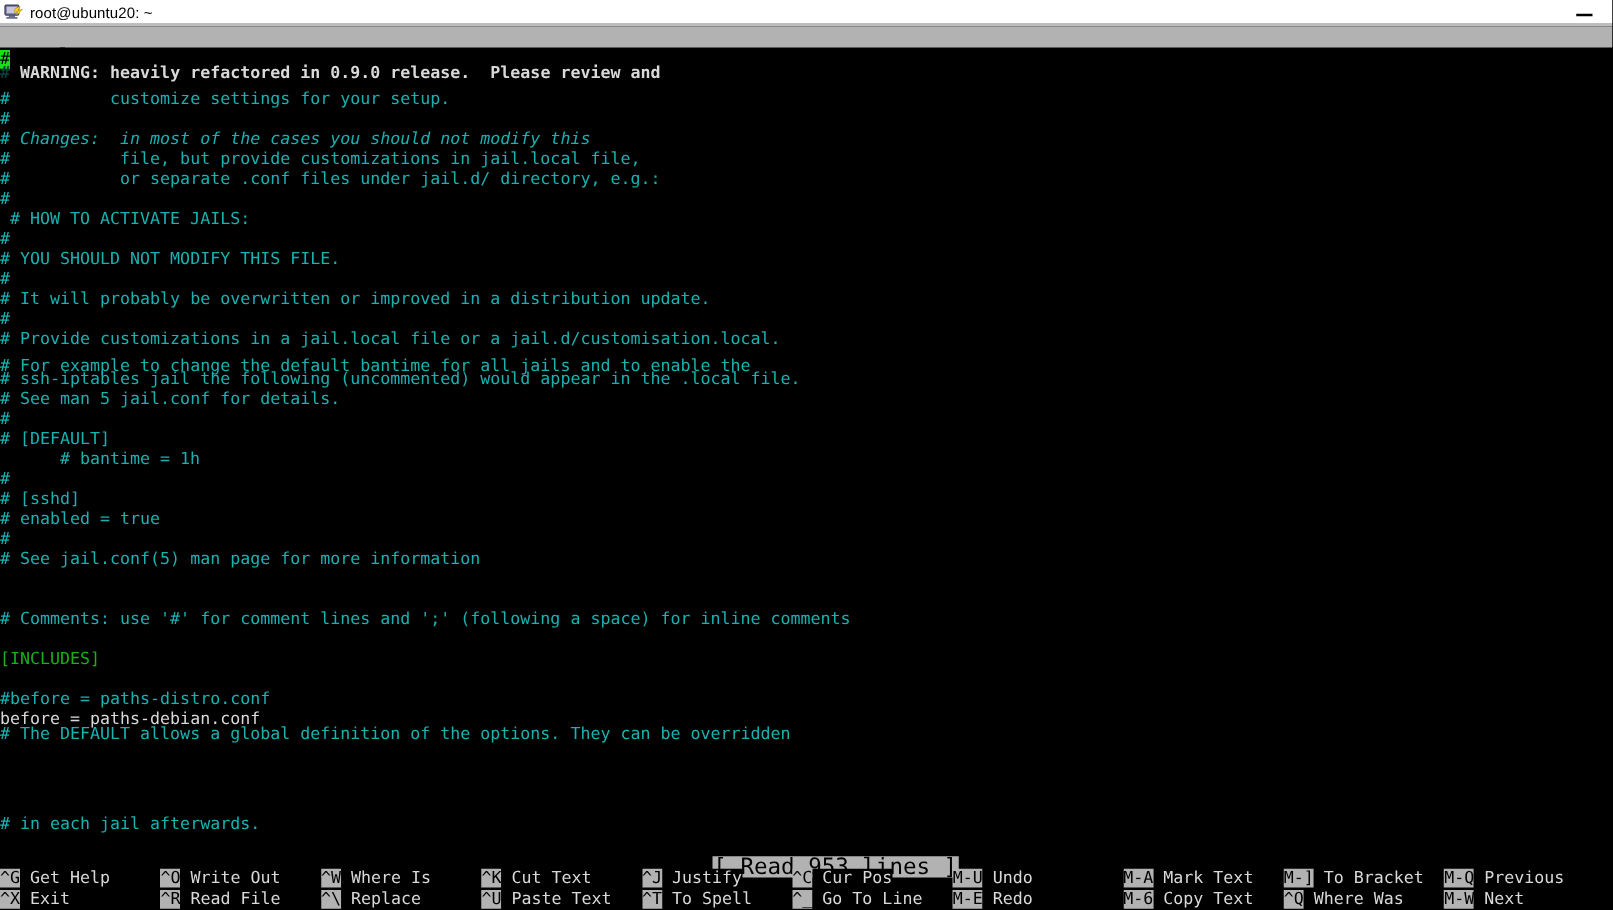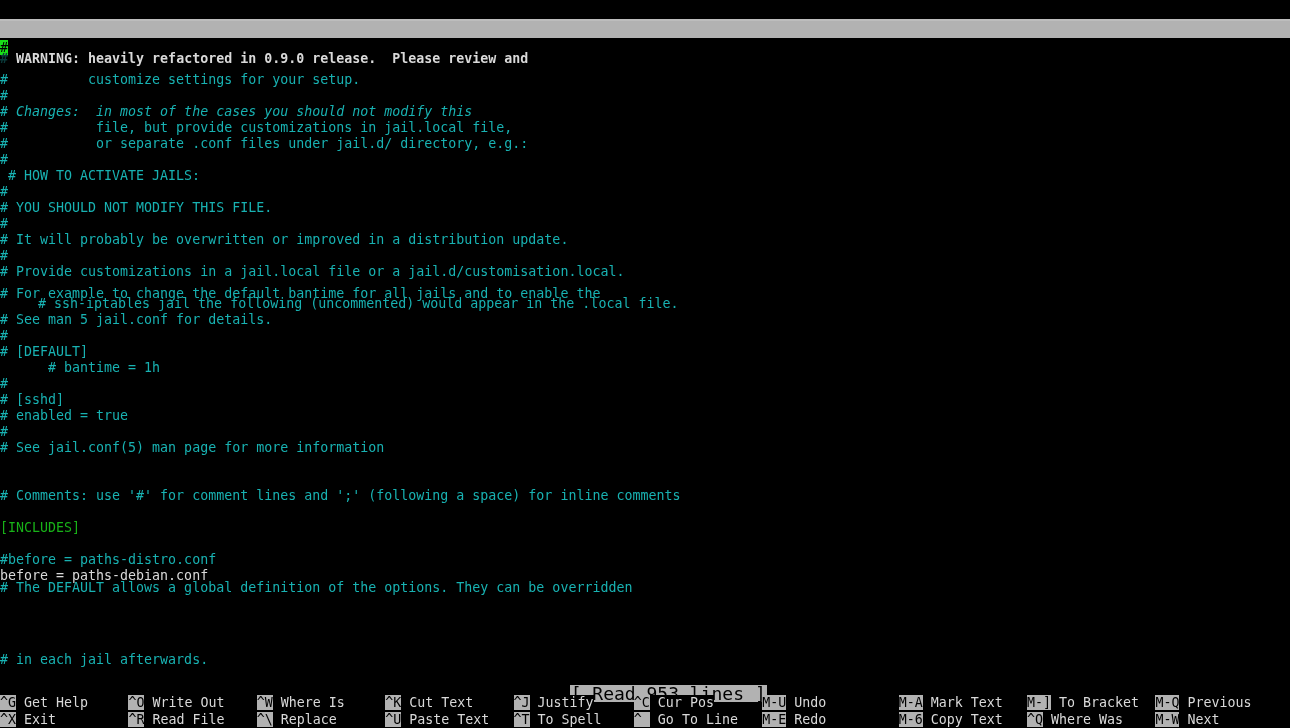--- a/index.html
+++ b/index.html
@@ -144,20 +144,36 @@
   .sc-label {
     background: #000000;
     color: #d9d9d9;
   }
 </style>
 </head>
 <body>
 
 <div id="window">
 
+  <div id="titlebar">
+    <span class="tb-icon">
+      <svg width="16" height="16" viewBox="0 0 16 16" xmlns="http://www.w3.org/2000/svg">
+        <rect x="1" y="2" width="11" height="8" rx="1" fill="#7f7f9f" stroke="#3a3a5a" stroke-width="1"></rect>
+        <rect x="2.5" y="3.5" width="8" height="5" fill="#c8c8dc"></rect>
+        <rect x="4" y="10" width="5" height="1.5" fill="#5a5a7a"></rect>
+        <rect x="2" y="11.5" width="9" height="1.5" rx="0.5" fill="#6a6a8a"></rect>
+        <polygon points="9,5 13,3 11.5,6.5 15,5.5 10.5,10 11,7 8.5,8" fill="#ffd21e" stroke="#b89000" stroke-width="0.5"></polygon>
+      </svg>
+    </span>
+    <span class="tb-title">root@ubuntu20: ~</span>
+    <span class="tb-spacer"></span>
+    <span class="tb-btn">
+        <span class="bar"></span>
+      </span>
+  </div>
   <div id="tb-underline"></div>
 
   <div id="term">
 
     <div id="nano-header">
       <span class="hdr-gap"> </span><span class="hdr-version">GNU nano 4.8</span><span id="hdr-pad">                                                       </span><span class="hdr-file">/etc/fail2ban/jail.local</span>
     </div>
 
     <div id="editor">
         <div class="row" style="top: 19px;"><span class="c-comment cursor">#</span></div>
@@ -169,21 +185,21 @@
         <div class="row" style="top: 115px;"><span class="c-comment">#           or separate .conf files under jail.d/ directory, e.g.:</span></div>
         <div class="row" style="top: 131px;"><span class="c-comment">#</span></div>
         <div class="row" style="top: 147px; margin-left: 8px;"><span class="c-comment"># HOW TO ACTIVATE JAILS:</span></div>
         <div class="row" style="top: 163px;"><span class="c-comment">#</span></div>
         <div class="row" style="top: 179px;"><span class="c-comment"># YOU SHOULD NOT MODIFY THIS FILE.</span></div>
         <div class="row" style="top: 195px;"><span class="c-comment">#</span></div>
         <div class="row" style="top: 211px;"><span class="c-comment"># It will probably be overwritten or improved in a distribution update.</span></div>
         <div class="row" style="top: 227px;"><span class="c-comment">#</span></div>
         <div class="row" style="top: 243px;"><span class="c-comment"># Provide customizations in a jail.local file or a jail.d/customisation.local.</span></div>
         <div class="row" style="top: 265px;"><span class="c-comment"># For example to change the default bantime for all jails and to enable the</span></div>
-        <div class="row" style="top: 275px; padding-left: 38px;"><span class="c-comment"># ssh-iptables jail the following (uncommented) would appear in the .local file.</span></div>
+        <div class="row" style="top: 275px;"><span class="c-comment"># ssh-iptables jail the following (uncommented) would appear in the .local file.</span></div>
         <div class="row" style="top: 291px;"><span class="c-comment"># See man 5 jail.conf for details.</span></div>
         <div class="row" style="top: 307px;"><span class="c-comment">#</span></div>
         <div class="row" style="top: 323px;"><span class="c-comment"># [DEFAULT]</span></div>
         <div class="row" style="top: 339px; margin-left: 48px;"><span class="c-comment"># bantime = 1h</span></div>
         <div class="row" style="top: 355px;"><span class="c-comment">#</span></div>
         <div class="row" style="top: 371px;"><span class="c-comment"># [sshd]</span></div>
         <div class="row" style="top: 387px;"><span class="c-comment"># enabled = true</span></div>
         <div class="row" style="top: 403px;"><span class="c-comment">#</span></div>
         <div class="row" style="top: 419px;"><span class="c-comment"># See jail.conf(5) man page for more information</span></div>
         <div class="row" style="top: 435px;"><span class="c-comment"></span></div>

